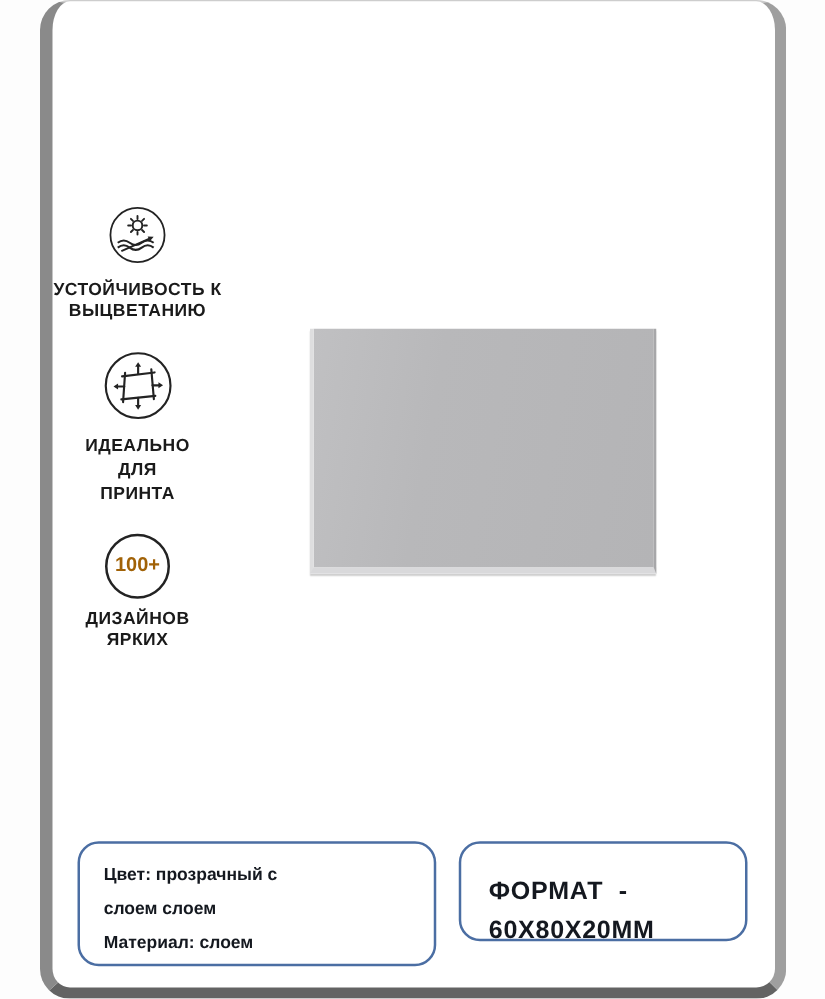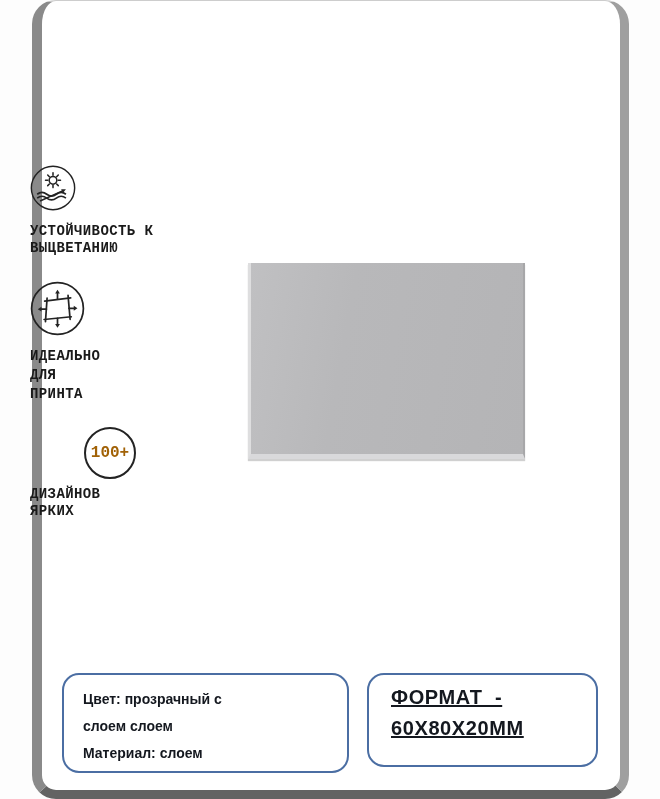--- a/index.html
+++ b/index.html
@@ -29,23 +29,22 @@
     border-top: 1px solid #cdcdcd;
     border-left: 10px solid #8a8a8a;
     border-right: 9px solid #9f9f9f;
     border-bottom: 9px solid #636363;
   }
   
   .feature {
     position: absolute;
     left: 30px;
     width: 160px;
-    text-align: left;
+    text-align: center;
     color: #1b1b1b;
-    font-family: Liberation Mono, monospace;
   }
   .feature .icon-wrap { display: inline-block; }
   .f1 { top: 165px; }
   .f2 { top: 281px; }
   .f3 { top: 427px; }
   .flabel {
     margin-top: 7px;
     font-size: 14px;
     font-weight: 700;
     line-height: 17px;
@@ -97,26 +96,25 @@
     width: 287px;
     height: 100px;
     padding: 11px 10px 0 19px;
     font-size: 14px;
     line-height: 27px;
   }
   .box2 {
     left: 367px;
     top: 673px;
     width: 231px;
-    height: 94px;
-    padding: 7px 0 0 22px;
+    height: 80px;
+    padding: 23px 0 0 22px;
     font-size: 20px;
     line-height: 31px;
     letter-spacing: 0.6px;
-    text-decoration: underline;
   }
   .box-line { white-space: pre; }
 </style>
 </head>
 <body>
 
 <div class="stage">
 
   <div class="card"></div>
 

